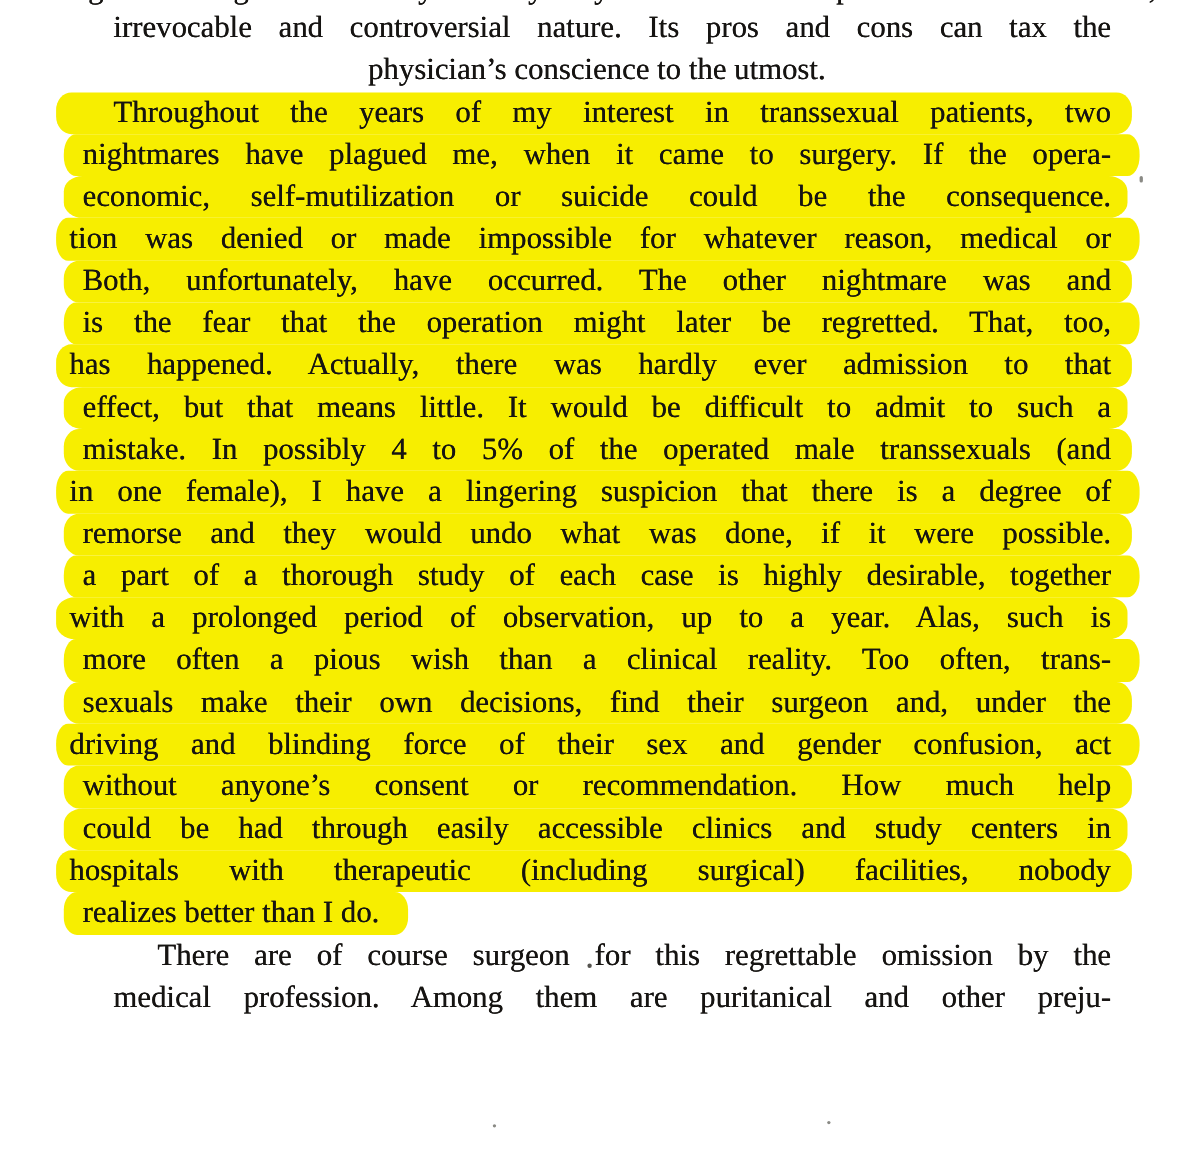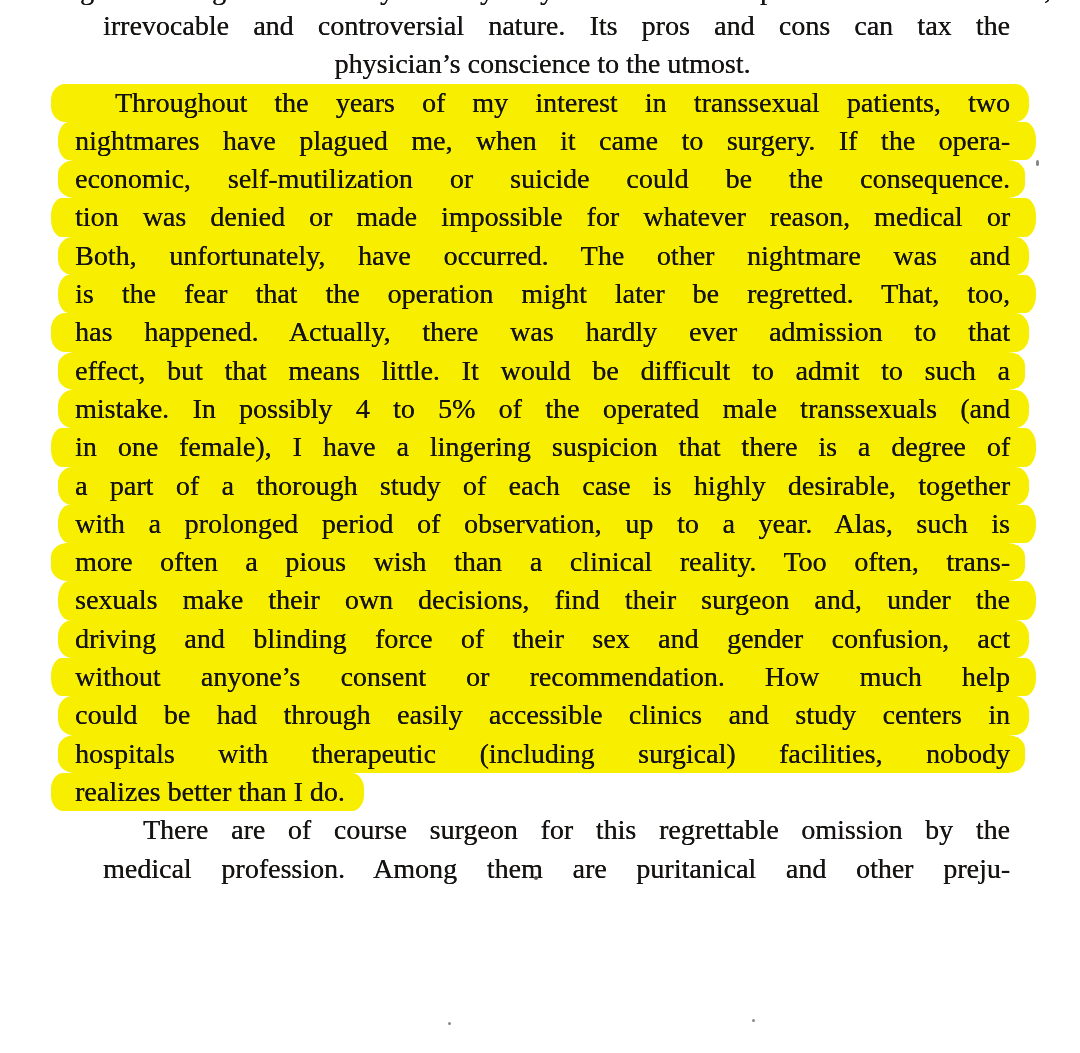--- a/index.html
+++ b/index.html
@@ -48,21 +48,21 @@
     background: var(--hl, #f7ee00);
     margin-left: -17px;  padding-left: 17px;
     margin-right: -19px; padding-right: 19px;
     border-radius: 14px / 16px;
   }
   .line.hl:nth-child(even) {
     margin-right: -26px; padding-right: 26px;
     border-radius: 11px / 18px;
   }
   .line.hl:nth-child(3n) {
-    margin-left: -24px; padding-left: 24px;
+    margin-left: -24px; padding-left: 12px;
   }
   .line.hl:nth-child(5n) {
     margin-right: -15px; padding-right: 15px;
     border-radius: 17px / 14px;
   }
   
   .line.hl.end {
     width: fit-content;
     white-space: nowrap;
     margin-right: 0;
@@ -115,20 +115,21 @@
       <div class="line hl j ind">Throughout the years of my interest in transsexual patients, two</div>
       <div class="line hl j">nightmares have plagued me, when it came to surgery. If the opera-</div>
       <div class="line hl j">economic, self-mutilization or suicide could be the consequence.</div>
       <div class="line hl j">tion was denied or made impossible for whatever reason, medical or</div>
       <div class="line hl j">Both, unfortunately, have occurred. The other nightmare was and</div>
       <div class="line hl j">is the fear that the operation might later be regretted. That, too,</div>
       <div class="line hl j">has happened. Actually, there was hardly ever admission to that</div>
       <div class="line hl j">effect, but that means little. It would be difficult to admit to such a</div>
       <div class="line hl j">mistake. In possibly 4 to 5% of the operated male transsexuals (and</div>
       <div class="line hl j">in one female), I have a lingering suspicion that there is a degree of</div>
+      <div class="line hl j">remorse and they would undo what was done, if it were possible.</div>
       <div class="line hl j">a part of a thorough study of each case is highly desirable, together</div>
       <div class="line hl j">with a prolonged period of observation, up to a year. Alas, such is</div>
       <div class="line hl j">more often a pious wish than a clinical reality. Too often, trans-</div>
       <div class="line hl j">sexuals make their own decisions, find their surgeon and, under the</div>
       <div class="line hl j">driving and blinding force of their sex and gender confusion, act</div>
       <div class="line hl j">without anyone’s consent or recommendation. How much help</div>
       <div class="line hl j">could be had through easily accessible clinics and study centers in</div>
       <div class="line hl j">hospitals with therapeutic (including surgical) facilities, nobody</div>
       <div class="line hl end">realizes better than I do.</div>
       <div class="line j ind">There are of course surgeon for this regrettable omission by the</div>

